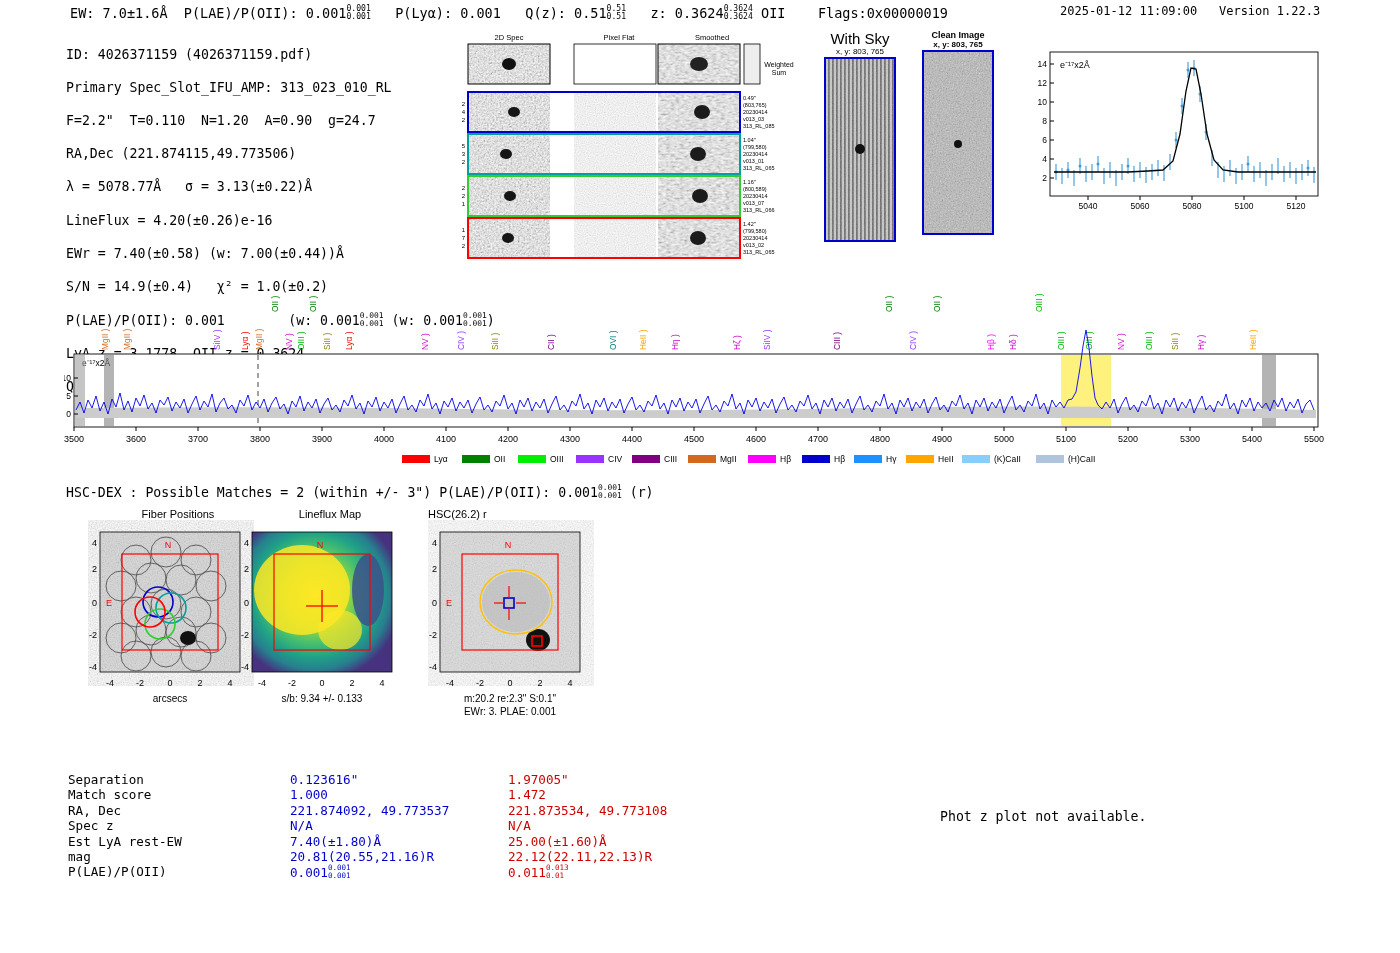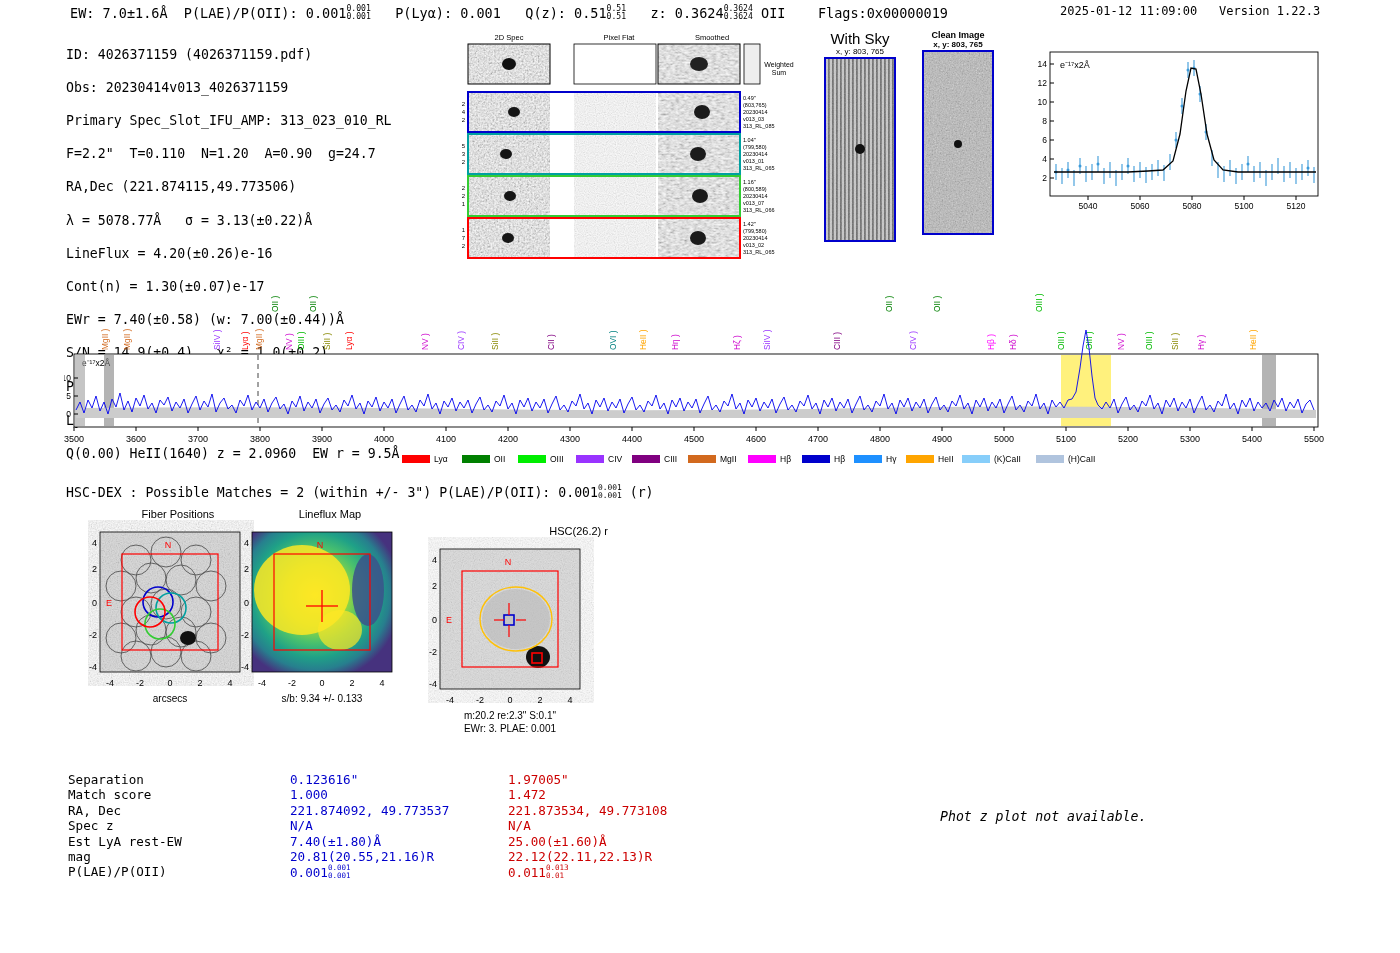--- a/index.html
+++ b/index.html
@@ -17,21 +17,21 @@
   
   #topline{left:70px;top:4px;font-size:13.5px;white-space:nowrap;}
   #datestamp{left:1060px;top:4px;font-size:12px;white-space:nowrap;}
   
   #infoblock{left:66px;top:30px;font-size:13.2px;line-height:16.6px;white-space:pre;}
   
   #tbl{left:68px;top:772px;font-size:12.6px;line-height:15.4px;}
   #tbl td{padding:0;font-family:"DejaVu Sans Mono","Liberation Mono",monospace;font-size:12.6px;line-height:15.4px;vertical-align:top;}
   .c1{width:222px;}
   .c2{width:218px;}
-  #phz{left:940px;top:809px;font-size:13.2px;font-style:italic;}
+  #phz{left:940px;top:809px;font-size:13.2px;}
   #hscdex{left:66px;top:484px;font-size:13.2px;white-space:nowrap;}
   svg{display:block;}
   text{font-family:"Liberation Sans",sans-serif;}
 </style>
 </head>
 <body>
 
 <div class="abs mono" id="topline">
   <span>EW:</span>
   <span>7.0±1.6Å</span>&nbsp;
@@ -46,27 +46,25 @@
   <span>OII</span>&nbsp;&nbsp;&nbsp;
   <span>Flags:0x00000019</span>
 </div>
 <div class="abs mono" id="datestamp">
   <span>2025-01-12 11:09:00</span>&nbsp;&nbsp;
   <span>Version 1.22.3</span>
 </div>
 
 <div class="abs mono" id="infoblock">
 <div>ID: 4026371159 (4026371159.pdf)</div>
-<div>Obs: 20230414v013_4026371159</div>
 <div>Primary Spec_Slot_IFU_AMP: 313_023_010_RL</div>
 <div>F=2.2"  T=0.110  N=1.20  A=0.90  g=24.7</div>
 <div>RA,Dec (221.874115,49.773506)</div>
 <div>λ = 5078.77Å   σ = 3.13(±0.22)Å</div>
 <div>LineFlux = 4.20(±0.26)e-16</div>
-<div>Cont(n) = 1.30(±0.07)e-17</div>
 <div>EWr = 7.40(±0.58) (w: 7.00(±0.44))Å</div>
 <div>S/N = 14.9(±0.4)   χ² = 1.0(±0.2)</div>
 <div><span>P(LAE)/P(OII): 0.001        (w: 0.001</span><span class="stack"><span>0.001</span><br><span>0.001</span></span><span>&nbsp;(w: 0.001</span><span class="stack"><span>0.001</span><br><span>0.001</span></span>)</div>
 <div>LyA z = 3.1778  OII z = 0.3624</div>
 <div>Q(0.00) HeII(1640) z = 2.0960  EW r = 9.5Å</div>
 </div>
 
 <div class="abs" style="left:462px;top:30px;width:556px;height:232px;">
   <svg width="556" height="232" viewBox="0 0 556 232">
     <defs>
@@ -584,21 +582,21 @@
         <text x="52" y="166">-2</text>
         <text x="82" y="166">0</text>
         <text x="112" y="166">2</text>
         <text x="142" y="166">4</text>
     </g>
     <text x="82" y="182" font-size="10" text-anchor="middle">s/b: 9.34 +/- 0.133</text>
   </svg>
 </div>
 
 <div class="abs" style="left:428px;top:508px;">
-  <div class="sans" style="width:180px;text-align:right;font-size:11px;margin-top:17px;">HSC(26.2) r</div>
+  <div class="sans" style="width:180px;text-align:left;font-size:11px;">HSC(26.2) r</div>
   <svg width="190" height="200" viewBox="0 0 190 200">
     <defs>
         <filter id="hnz">
           <feTurbulence type="fractalNoise" baseFrequency="0.9" numOctaves="2" seed="17"></feTurbulence>
           <feColorMatrix type="saturate" values="0"></feColorMatrix>
           <feComponentTransfer>
             <feFuncA type="linear" slope="0.8"></feFuncA>
           </feComponentTransfer>
         </filter>
       </defs>

